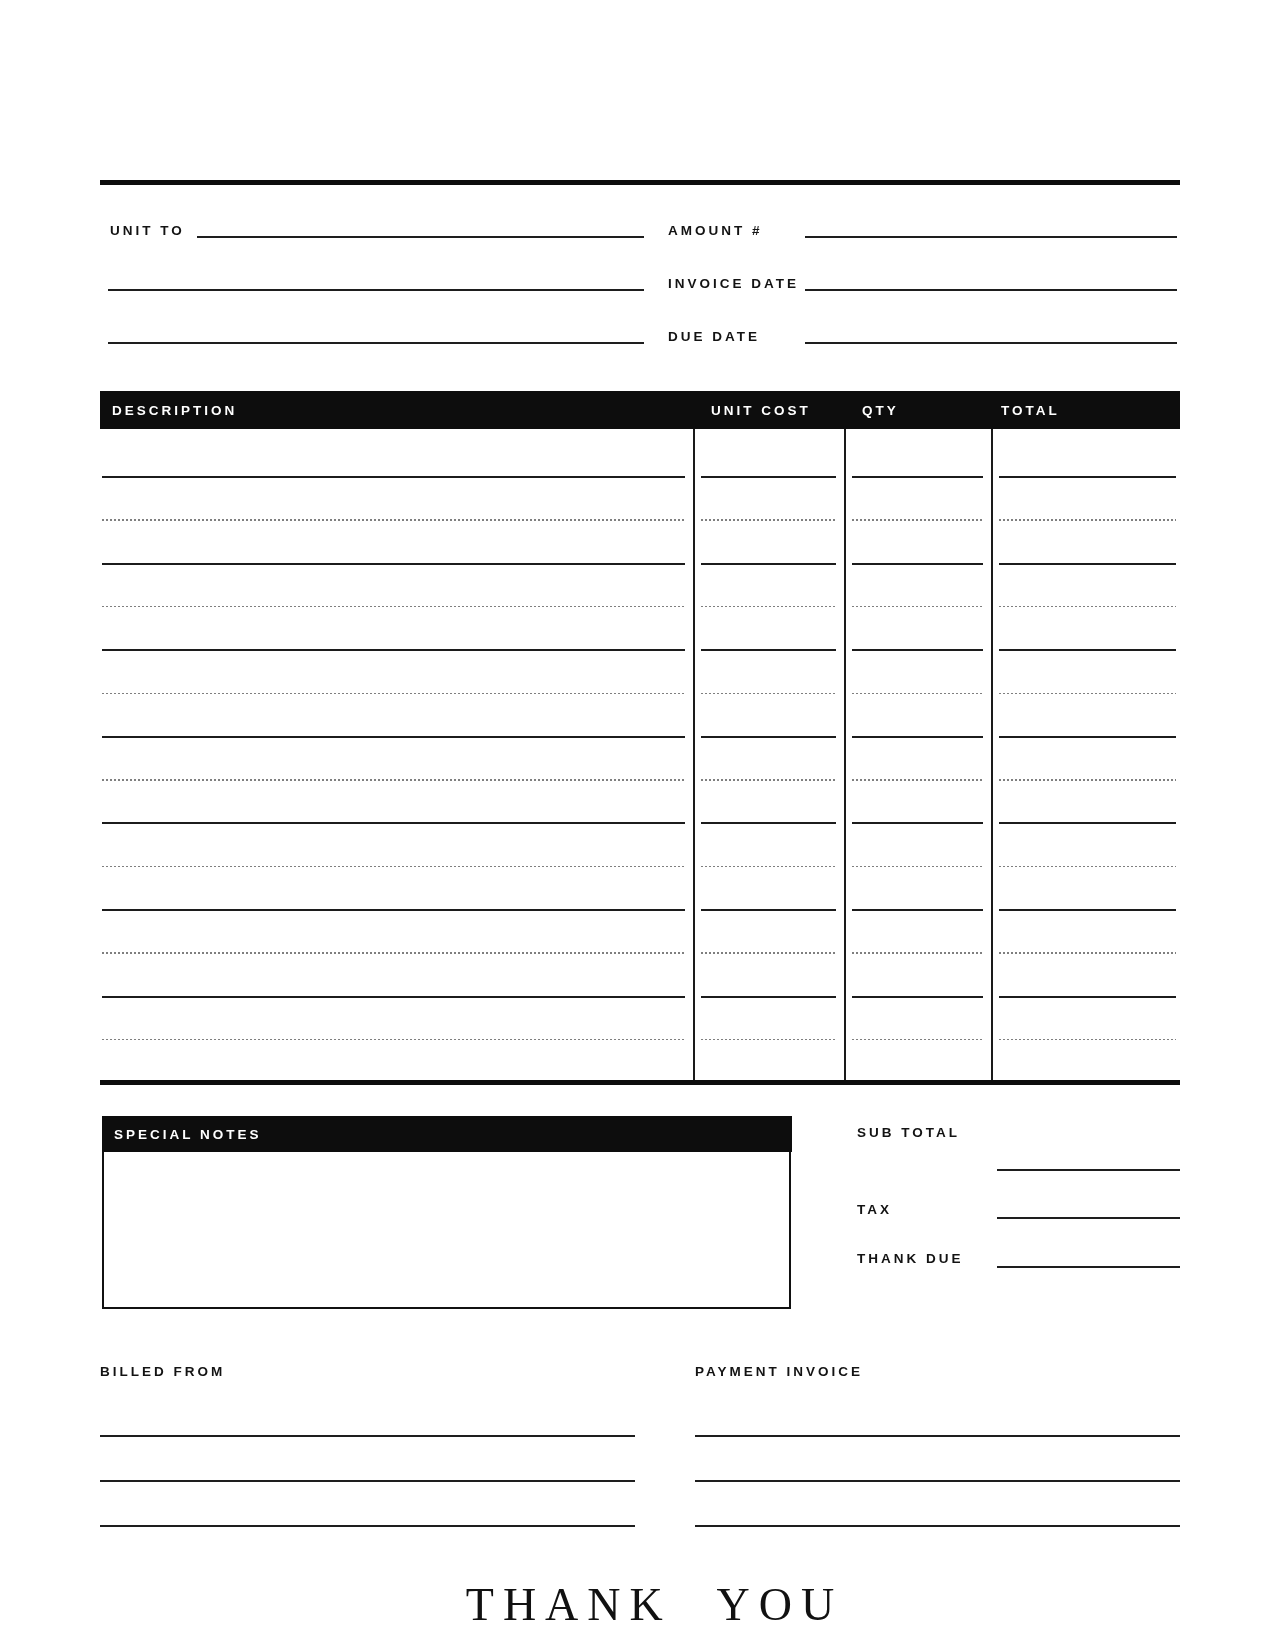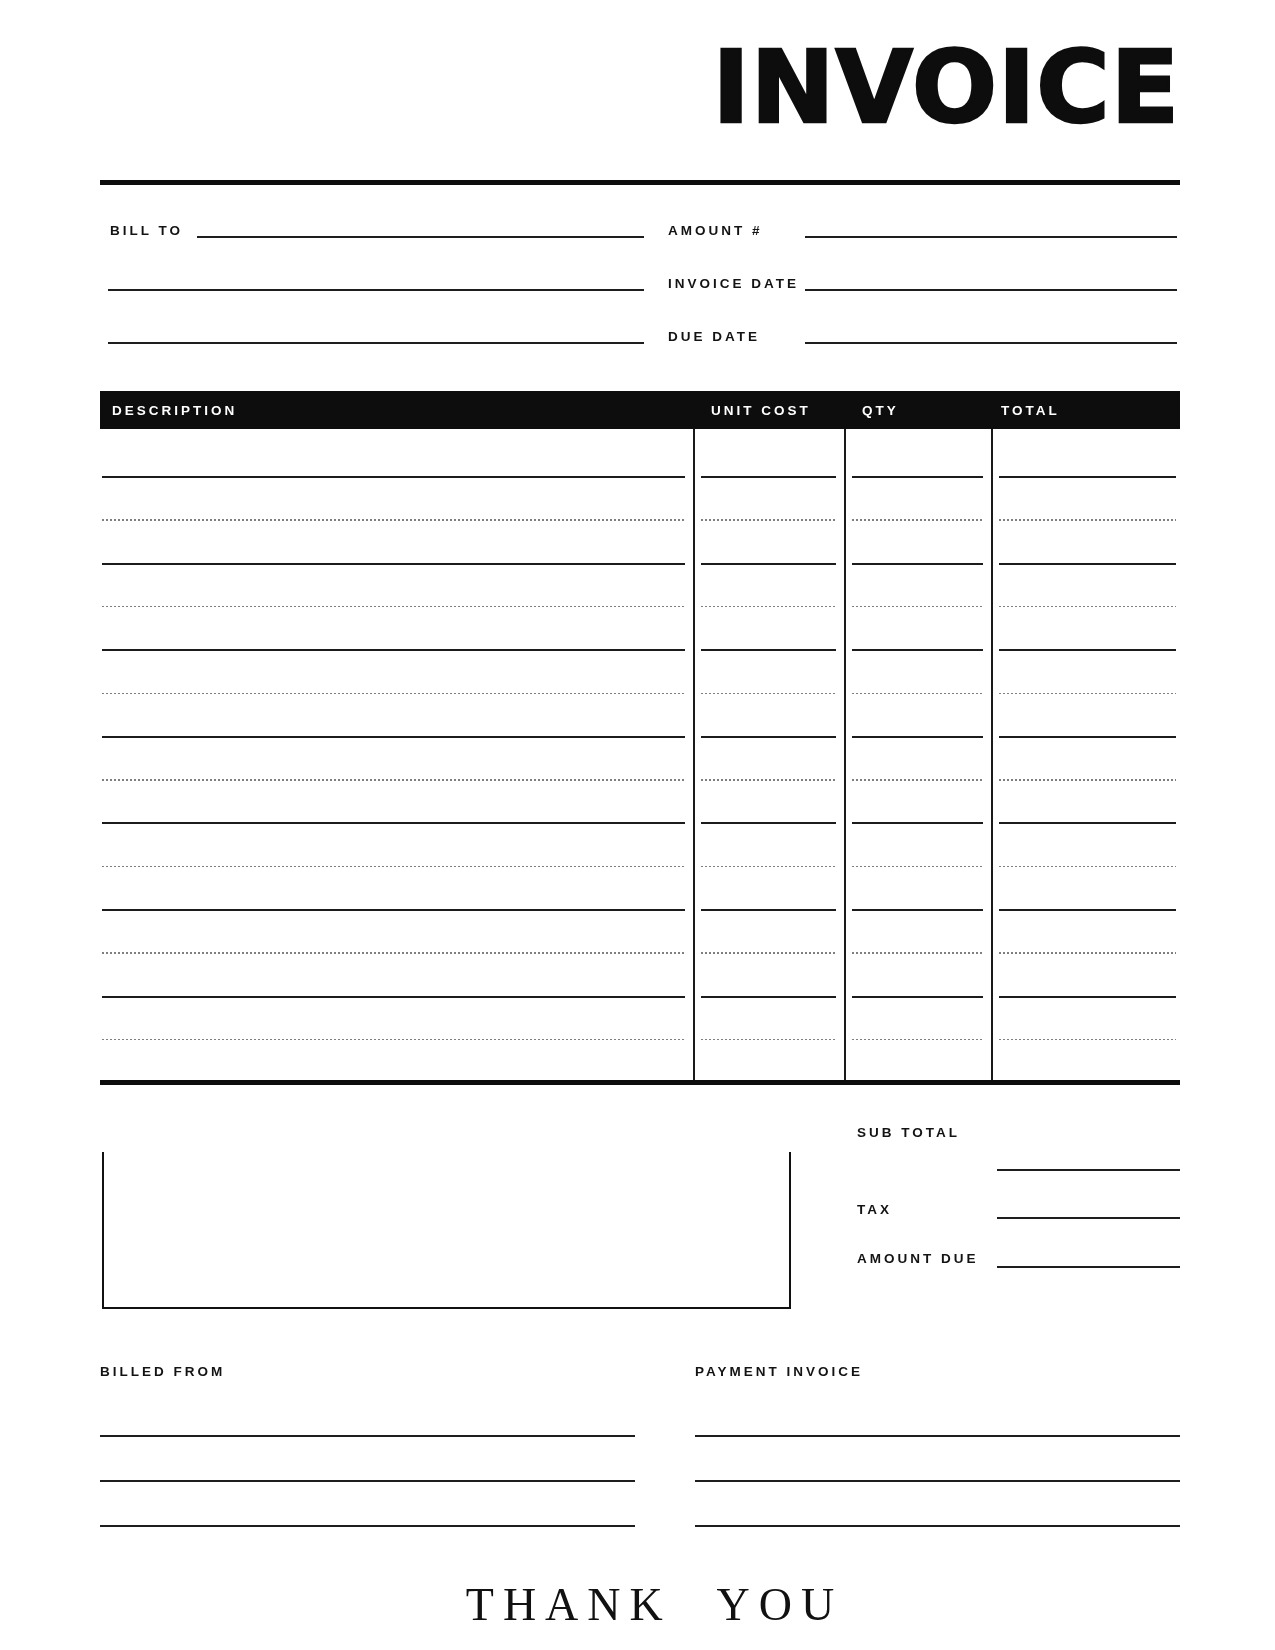--- a/index.html
+++ b/index.html
@@ -20,25 +20,24 @@
   .seg-dashed{height:1.5px;background-image:repeating-linear-gradient(to right,#7f7f7f 0,#7f7f7f 2px,transparent 2px,transparent 4px);}
   .notes-box{border:2.5px solid #111;border-top:none;background:#fff;}
   .thankyou{font-family:"Liberation Sans",sans-serif;font-weight:400;font-size:46px;
             letter-spacing:9px;word-spacing:26px;color:#111;text-align:center;}
 </style>
 </head>
 <body>
 
 <div class="page">
 
-  <div class="abs title" style="top:38px;right:95px;">INVOICE</div>
 
   <div class="abs divider-thick" style="left:100px;top:180px;width:1080px;height:4.5px;"></div>
 
-  <div class="abs label" style="left:110px;top:223px;">BILL TO</div>
+  <div class="abs label" style="left:110px;top:223px;">UNIT TO</div>
   <div class="abs wline" style="left:197px;top:220px;width:447px;"></div>
   <div class="abs wline" style="left:108px;top:273px;width:536px;"></div>
   <div class="abs wline" style="left:108px;top:326px;width:536px;"></div>
 
   <div class="abs label" style="left:668px;top:223px;">AMOUNT #</div>
   <div class="abs wline" style="left:805px;top:220px;width:372px;"></div>
 
   <div class="abs label" style="left:668px;top:276px;">INVOICE DATE</div>
   <div class="abs wline" style="left:805px;top:273px;width:372px;"></div>
 
@@ -109,29 +108,32 @@
       <div class="row-line-seg seg-solid" style="left: 752px; width: 131px; top: 566.6px;"></div>
       <div class="row-line-seg seg-solid" style="left: 899px; width: 177px; top: 566.6px;"></div>
       <div class="row-line-seg seg-dashed" style="left: 2px; width: 583px; top: 609.9px;"></div>
       <div class="row-line-seg seg-dashed" style="left: 601px; width: 135px; top: 609.9px;"></div>
       <div class="row-line-seg seg-dashed" style="left: 752px; width: 131px; top: 609.9px;"></div>
       <div class="row-line-seg seg-dashed" style="left: 899px; width: 177px; top: 609.9px;"></div>
     </div>
 
   <div class="abs divider-thick" style="left:100px;top:1080px;width:1080px;height:5px;"></div>
 
+  <div class="abs bar" style="left:102px;top:1116px;width:690px;height:36px;">
+    <span class="label" style="left:12px;top:11px;">SPECIAL NOTES</span>
+  </div>
   <div class="abs notes-box" style="left:102px;top:1152px;width:685px;height:155px;"></div>
 
   <div class="abs label" style="left:857px;top:1125px;">SUB TOTAL</div>
   <div class="abs wline" style="left:997px;top:1153px;width:183px;"></div>
 
   <div class="abs label" style="left:857px;top:1202px;">TAX</div>
   <div class="abs wline" style="left:997px;top:1201px;width:183px;"></div>
 
-  <div class="abs label" style="left:857px;top:1251px;">AMOUNT DUE</div>
+  <div class="abs label" style="left:857px;top:1251px;">THANK DUE</div>
   <div class="abs wline" style="left:997px;top:1250px;width:183px;"></div>
 
   <div class="abs label" style="left:100px;top:1364px;">BILLED FROM</div>
   <div class="abs wline" style="left:100px;top:1419px;width:535px;"></div>
   <div class="abs wline" style="left:100px;top:1464px;width:535px;"></div>
   <div class="abs wline" style="left:100px;top:1509px;width:535px;"></div>
 
   <div class="abs label" style="left:695px;top:1364px;">PAYMENT INVOICE</div>
   <div class="abs wline" style="left:695px;top:1419px;width:485px;"></div>
   <div class="abs wline" style="left:695px;top:1464px;width:485px;"></div>

